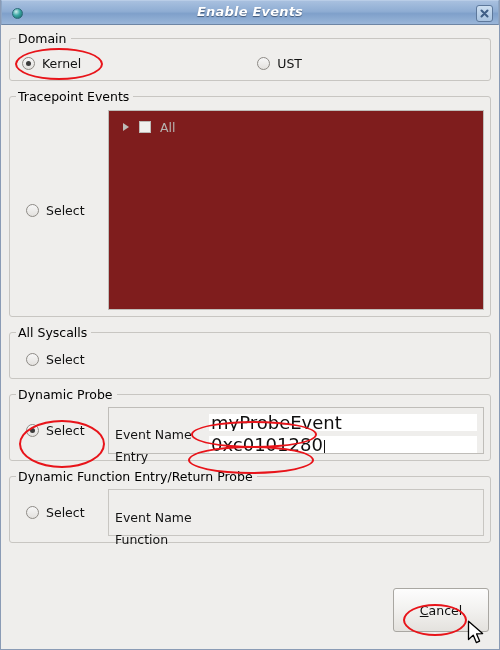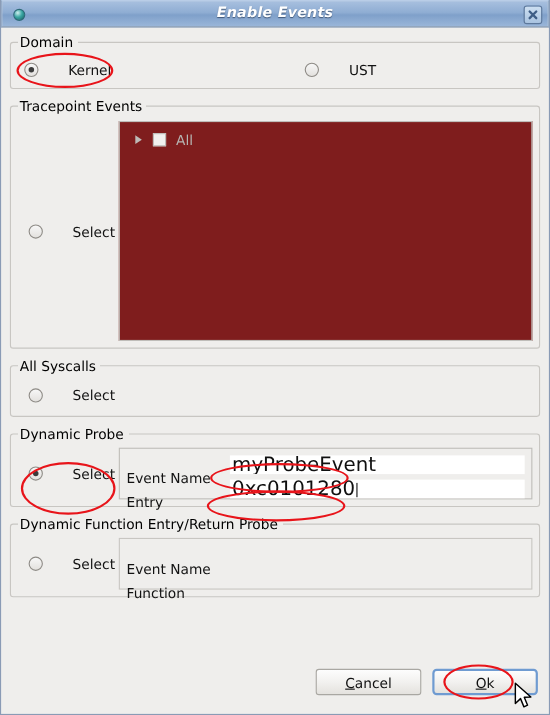--- a/index.html
+++ b/index.html
@@ -84,21 +84,20 @@
     margin-left: 6px;
     font-size: 12.5px;
     color: #000000;
   }
   .gbody { position: relative; }
 
   
   .radio-row {
     display: flex;
     align-items: center;
-    gap: 20px;
   }
   .radio {
     display: inline-block;
     width: 13px; height: 13px;
     border-radius: 50%;
     background: linear-gradient(to bottom, #f7f7f7, #e3e1de);
     border: 1px solid #8e8b86;
     box-sizing: border-box;
     position: relative;
     flex: 0 0 auto;
@@ -257,21 +256,21 @@
 
   
   .btnbar {
     position: absolute;
     right: 10px;
     bottom: 17px;
     display: flex;
     align-items: center;
   }
   .btn {
-    height: 24px;
+    height: 44px;
     min-width: 96px;
     padding: 0 16px;
     font-size: 12.5px;
     color: #101010;
     background: linear-gradient(to bottom, #fdfdfd 0%, #f2f1ef 50%, #e4e2de 100%);
     border: 1px solid #a9a7a2;
     border-radius: 3px;
     box-sizing: border-box;
     display: flex;
     align-items: center;
@@ -398,23 +397,20 @@
         </div>
       </div>
     </fieldset>
 
   </div>
 
   <div class="btnbar">
     <div class="btn" id="cancel-button">
         <span><u>C</u><span>ancel</span></span>
       </div>
-    <div class="btn focus" id="ok-button">
-        <span><u>O</u><span>k</span></span>
-      </div>
   </div>
 
   <div class="ann" style="left:14px; top:48px; width:84px; height:28px;"></div>
   <div class="ann" style="left:18px; top:420px; width:82px; height:44px;"></div>
   <div class="ann" style="left:190px; top:421px; width:122px; height:23px;"></div>
   <div class="ann" style="left:187px; top:446px; width:122px; height:24px;"></div>
   <div class="ann" style="left:402px; top:604px; width:60px; height:28px;"></div>
 
   <svg class="cursor" style="left:466px; top:620px;" width="18" height="26" viewBox="0 0 18 26">
     <path d="M1.5 1.2 L1.5 19.5 L6.2 15.1 L9.3 22.6 L12.6 21.1 L9.6 13.9 L15.6 13.6 Z" fill="#ffffff" stroke="#000000" stroke-width="1.3" stroke-linejoin="round"></path>

